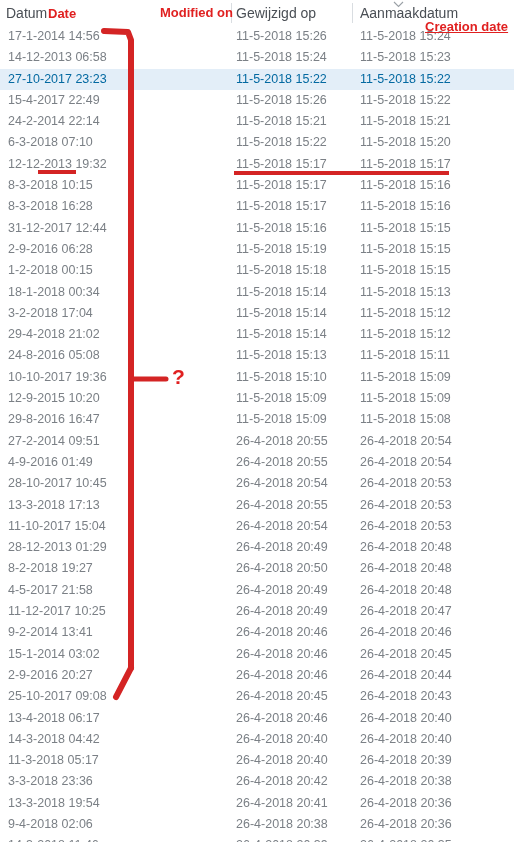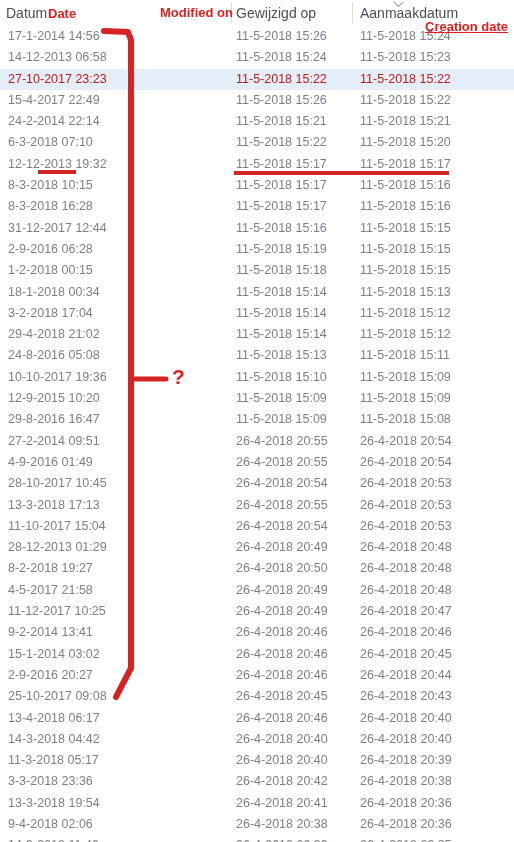--- a/index.html
+++ b/index.html
@@ -83,21 +83,21 @@
     position: absolute;
     top: 3px;
     font-size: 12.5px;
     color: #7b8086;
     white-space: nowrap;
     line-height: 15px;
   }
   .cell.c1 { left: 8px; }
   .cell.c2 { left: 236px; }
   .cell.c3 { left: 360px; }
-  .row.selected .cell { color: #b91c1c; }
+  .row.selected .cell { color: #0369a1; }
 
   
   .annot-layer {
     position: absolute;
     inset: 0;
     width: 514px;
     height: 842px;
     pointer-events: none;
   }
   .annot-text {

